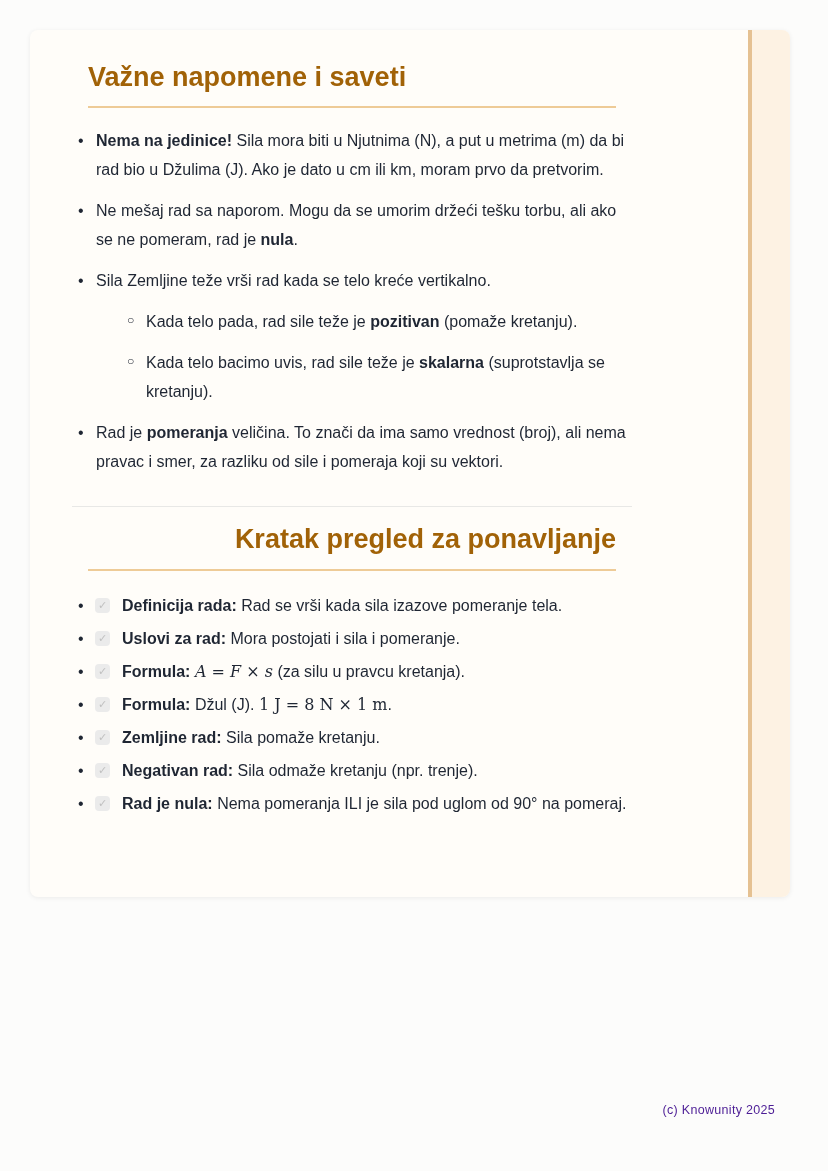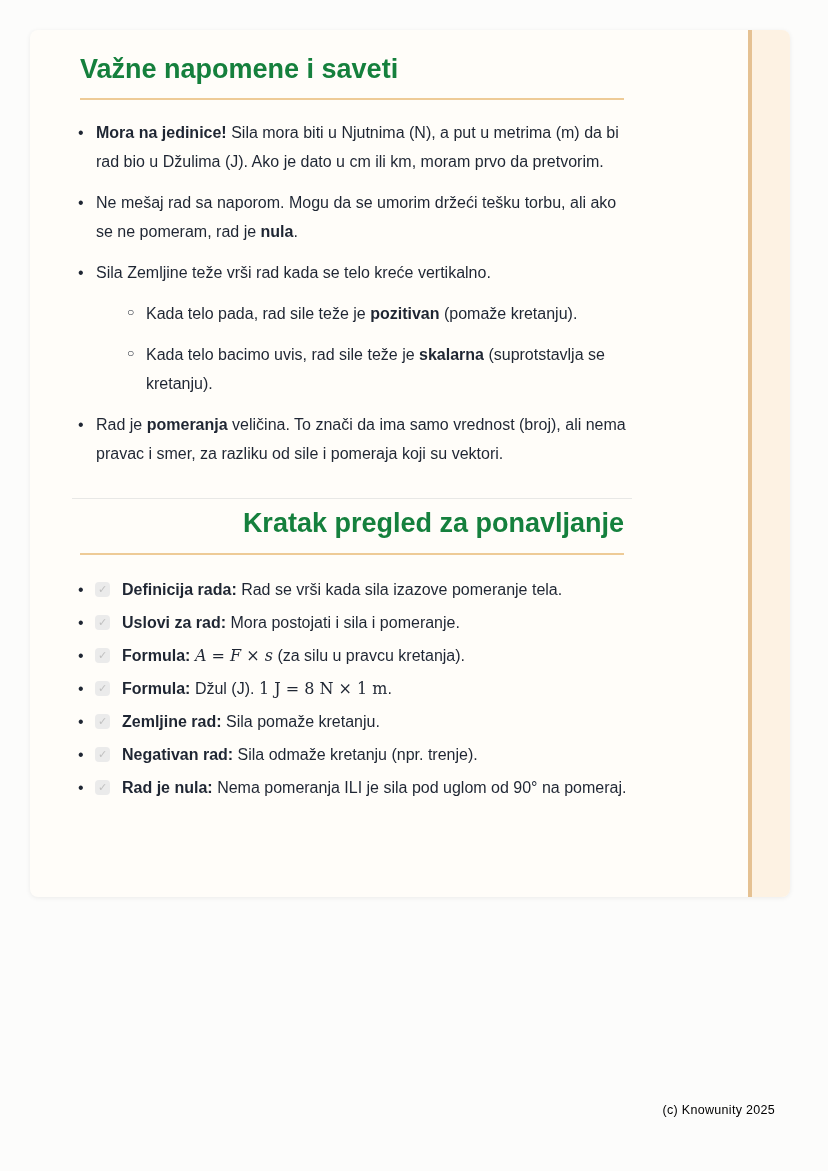--- a/index.html
+++ b/index.html
@@ -19,23 +19,23 @@
   }
   .margin-strip{
     position:absolute;top:0;right:0;width:38px;height:100%;
     background:#fdf2e3;border-left:4px solid #e5c192;
   }
   .content{
     position:relative;
     padding:15px 158px 0 42px;
   }
   h1.sec-title{
-    margin:8px;
+    margin:16px;
     font-size:27px;line-height:1.2;font-weight:700;
-    color:#15803d;
+    color:#a16207;
     padding-bottom:13px;
     border-bottom:2px solid #eecb97;
   }
   .h2-space{margin-top:36px;text-align:right;}
   ul.notes{list-style:none;margin:18px 0 0;padding:0;}
   ul.notes > li{position:relative;padding-left:24px;margin-bottom:12px;font-size:16px;line-height:29px;}
   ul.notes > li > .bullet{position:absolute;left:6px;top:0;}
   ul.subnotes{list-style:none;margin:12px 0 0;padding:0;}
   ul.subnotes > li{position:relative;padding-left:50px;margin-bottom:12px;font-size:16px;line-height:29px;}
   ul.subnotes > li > .bullet{position:absolute;left:31px;top:-1px;font-size:12px;}
@@ -59,34 +59,34 @@
   ul.checklist > li{position:relative;padding-left:50px;margin-bottom:4px;font-size:16px;line-height:29px;}
   ul.checklist > li > .bullet{position:absolute;left:6px;top:0;}
   .checkbox{
     position:absolute;left:23px;top:7px;
     width:15px;height:15px;border-radius:4px;
     background:#ebebeb;
     color:#c0c0c0;font-size:11px;line-height:15px;text-align:center;
   }
   .footer{
     position:absolute;top:1103px;right:53px;
-    font-size:12.5px;color:#000000;letter-spacing:0.3px;
+    font-size:12.5px;color:#4c1d95;letter-spacing:0.3px;
   }
 </style>
 </head>
 <body>
 
 <div class="card">
   <div class="margin-strip"></div>
   <div class="content">
 
     <h1 class="sec-title">Važne napomene i saveti</h1>
 
     <ul class="notes">
-        <li><span class="bullet">•</span><span class="seg-b">Mora na jedinice!</span> Sila mora biti u Njutnima (N), a put u metrima (m) da bi rad bio u Džulima (J). Ako je dato u cm ili km, moram prvo da pretvorim.</li>
+        <li><span class="bullet">•</span><span class="seg-b">Nema na jedinice!</span> Sila mora biti u Njutnima (N), a put u metrima (m) da bi rad bio u Džulima (J). Ako je dato u cm ili km, moram prvo da pretvorim.</li>
         <li><span class="bullet">•</span>Ne mešaj rad sa naporom. Mogu da se umorim držeći tešku torbu, ali ako se ne pomeram, rad je <span class="seg-b">nula</span>.</li>
         <li><span class="bullet">•</span>Sila Zemljine teže vrši rad kada se telo kreće vertikalno.<ul class="subnotes">
             <li><span class="bullet">○</span>Kada telo pada, rad sile teže je <span class="seg-b">pozitivan</span> (pomaže kretanju).</li>
             <li><span class="bullet">○</span>Kada telo bacimo uvis, rad sile teže je <span class="seg-b">skalarna</span> (suprotstavlja se kretanju).</li>
           </ul></li>
         <li><span class="bullet">•</span>Rad je <span class="seg-b">pomeranja</span> veličina. To znači da ima samo vrednost (broj), ali nema pravac i smer, za razliku od sile i pomeraja koji su vektori.</li>
       </ul>
 
 
     <hr class="divider">

